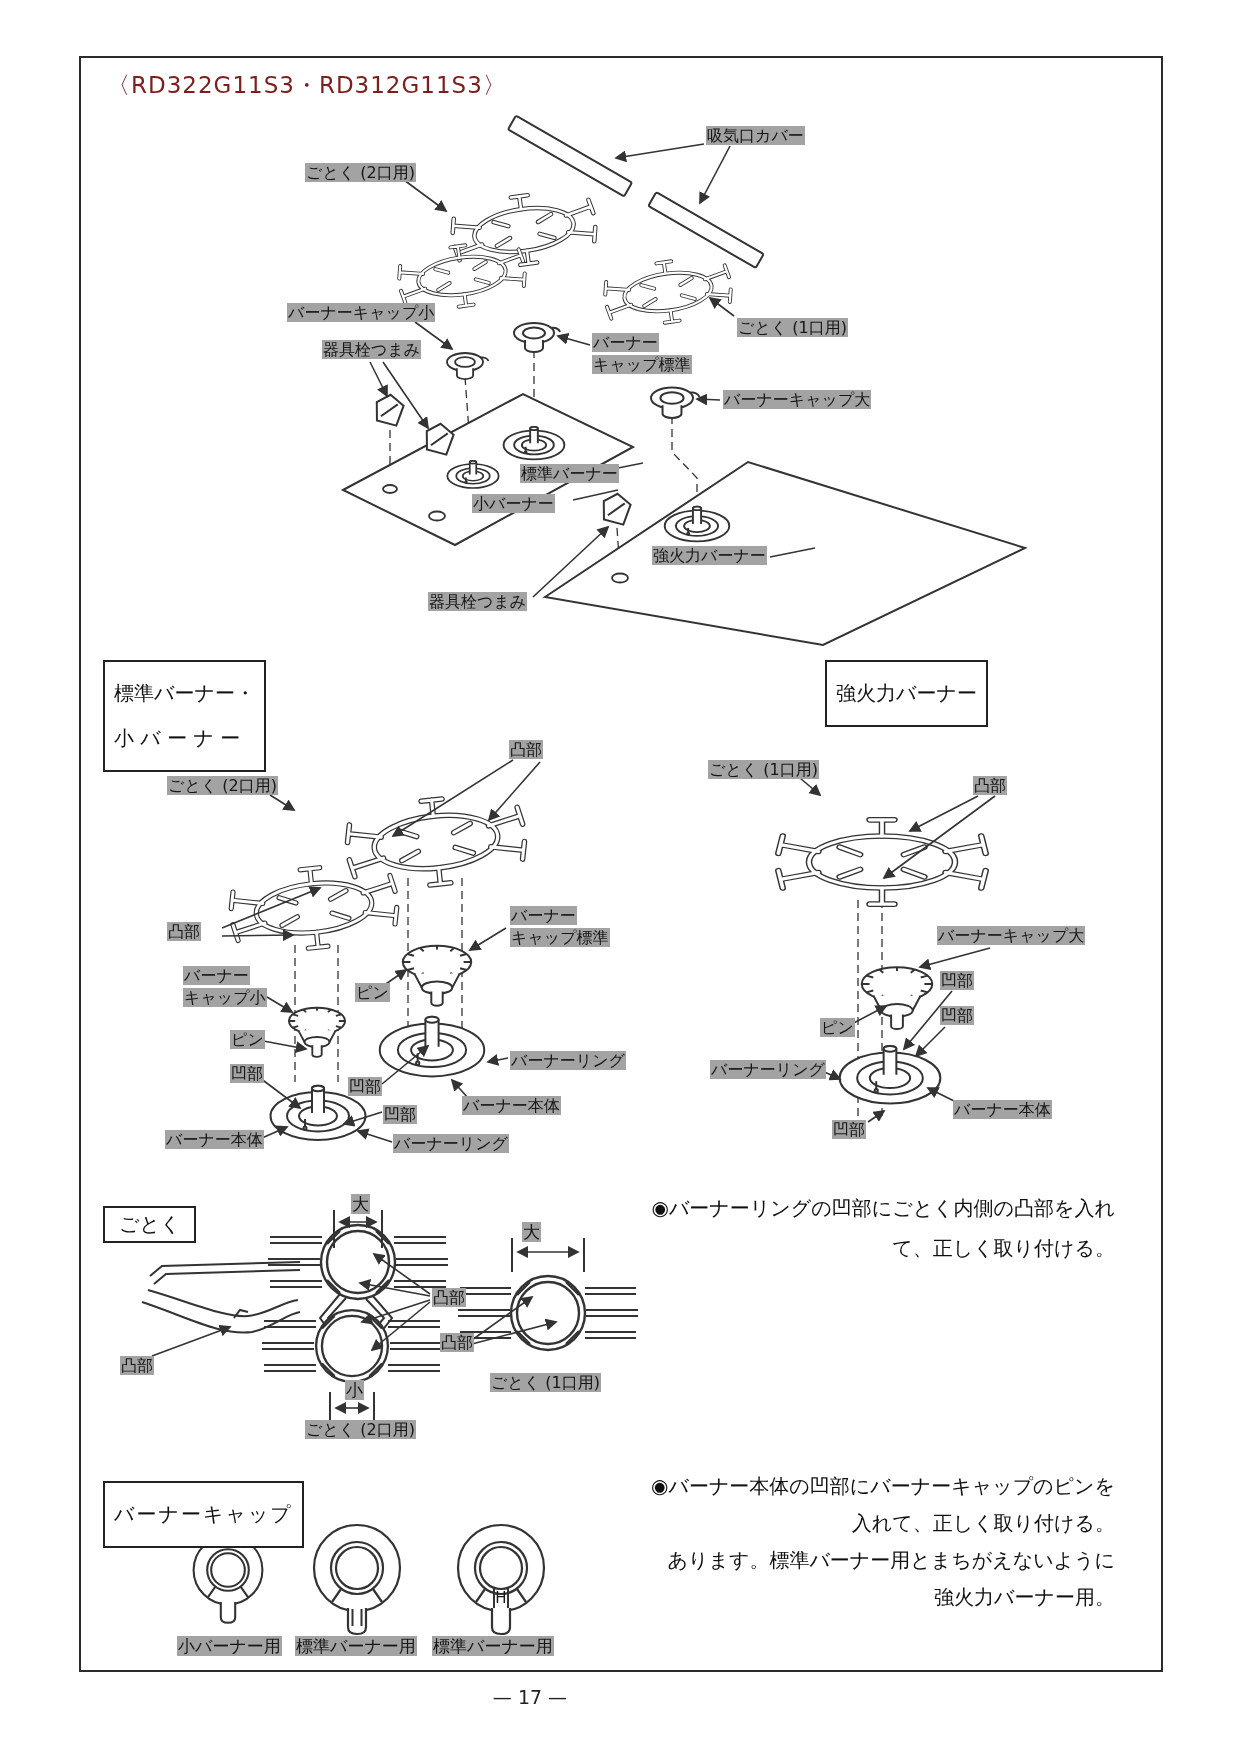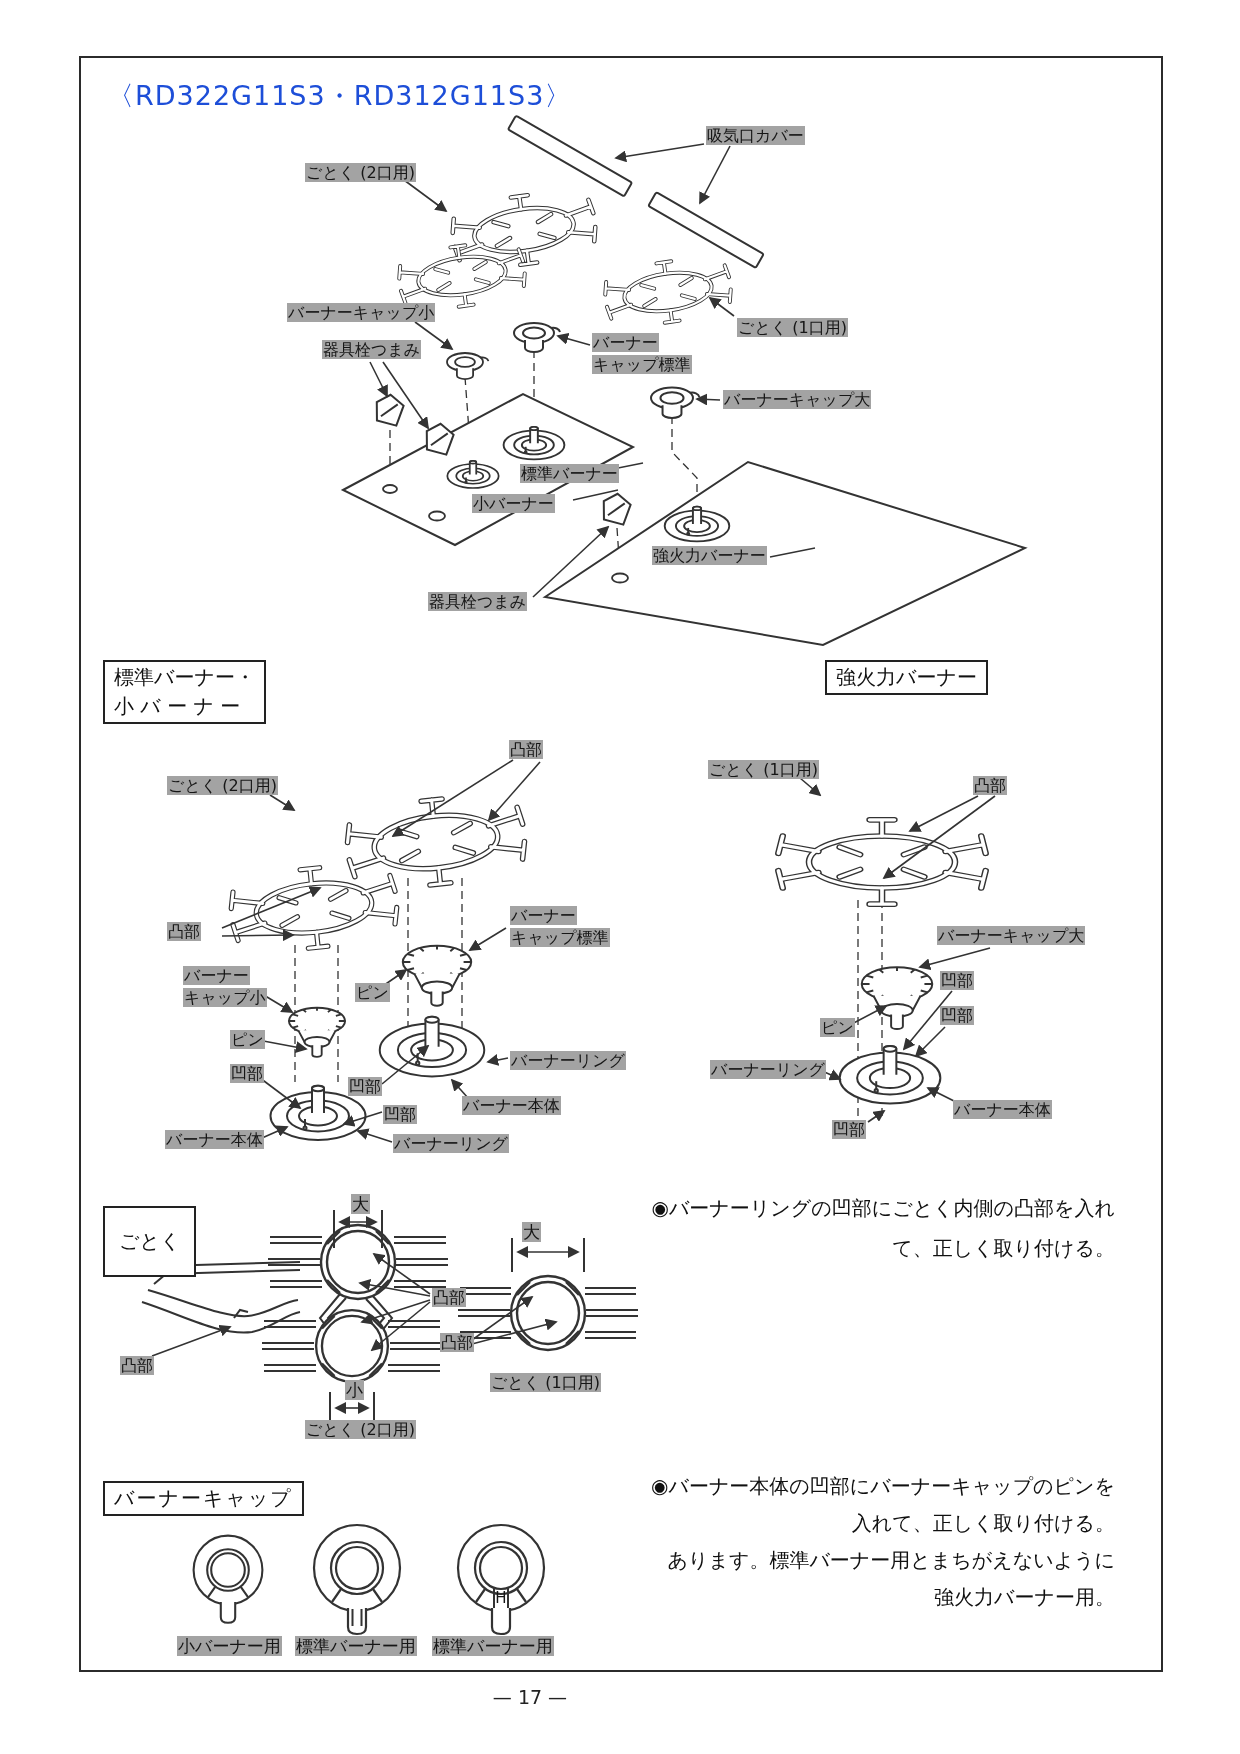--- a/index.html
+++ b/index.html
@@ -1,25 +1,25 @@
 <!DOCTYPE html>
 <html><head>
 <meta charset="utf-8">
 <style>
   html,body{margin:0;padding:0;background:#fff;}
   .page{position:relative;width:1240px;height:1754px;background:#fff;overflow:hidden;
         font-family:"DejaVu Sans","Liberation Sans",sans-serif;color:#1b1b1b;}
   .frame{position:absolute;left:79px;top:56px;width:1080px;height:1612px;border:2px solid #2b2b2b;background:#fff;}
-  .hdr{position:absolute;left:107px;top:78px;font-size:27px;letter-spacing:1px;color:#1d4ed8;}
+  .hdr{position:absolute;left:107px;top:70px;font-size:23px;letter-spacing:1px;color:#7f1d1d;}
   .art{position:absolute;left:0;top:0;}
   .lb{position:absolute;font-size:16px;line-height:1.2;white-space:nowrap;background:#a3a3a3;color:#161616;padding:0 1px;}
   .cap{font-size:17px;}
   .mk{font-size:17px;}
   .tbox{position:absolute;border:2px solid #222;background:#fff;color:#111;text-align:left;}
-  .tbox .tl{font-size:20px;line-height:27px;padding:2px 9px;white-space:nowrap;}
+  .tbox .tl{font-size:20px;line-height:27px;padding:18px 9px;white-space:nowrap;}
   .note{position:absolute;font-size:20px;line-height:37px;color:#101010;text-align:right;}
   .note .ind{padding-left:20px;}
   .n1{line-height:40px;}
   .ftr{position:absolute;left:0;top:1686px;width:1060px;text-align:center;font-size:19px;color:#222;}
   .hchar{position:absolute;font-size:15px;color:#161616;}
   svg .ln{stroke:#333;fill:none;stroke-width:2;}
   svg .tv1{stroke:#333;stroke-width:9;fill:none;stroke-linecap:round;stroke-linejoin:round;}
   svg .tv2{stroke:#fff;stroke-width:5;fill:none;stroke-linecap:round;stroke-linejoin:round;}
   svg .ld{stroke:#333;fill:none;stroke-width:1.6;}
   svg .ld0{stroke:#333;fill:none;stroke-width:1.4;}
@@ -280,21 +280,21 @@
   <div class="lb" style="left:973px;top:776px">凸部</div>
   <div class="lb" style="left:937px;top:926px">バーナーキャップ大</div>
   <div class="lb" style="left:940px;top:971px">凹部</div>
   <div class="lb" style="left:940px;top:1006px">凹部</div>
   <div class="lb" style="left:820px;top:1018px">ピン</div>
   <div class="lb" style="left:710px;top:1060px">バーナーリング</div>
   <div class="lb" style="left:953px;top:1100px">バーナー本体</div>
   <div class="lb" style="left:832px;top:1120px">凹部</div>
 
   <div class="tbox" style="left:103px;top:1206px;">
-    <div class="tl" style="padding:20px 14px">ごとく</div>
+    <div class="tl" style="padding:3px 14px">ごとく</div>
   </div>
   <div class="note n1" style="left:645px;top:1188px;width:470px">
     <div>◉バーナーリングの凹部にごとく内側の凸部を入れ</div>
     <div class="ind">て、正しく取り付ける。</div>
   </div>
   <div class="lb" style="left:120px;top:1356px">凸部</div>
   <div class="lb mk" style="left:351px;top:1194px">大</div>
   <div class="lb" style="left:432px;top:1288px">凸部</div>
   <div class="lb mk" style="left:345px;top:1380px">小</div>
   <div class="lb" style="left:305px;top:1420px">ごとく (2口用)</div>

